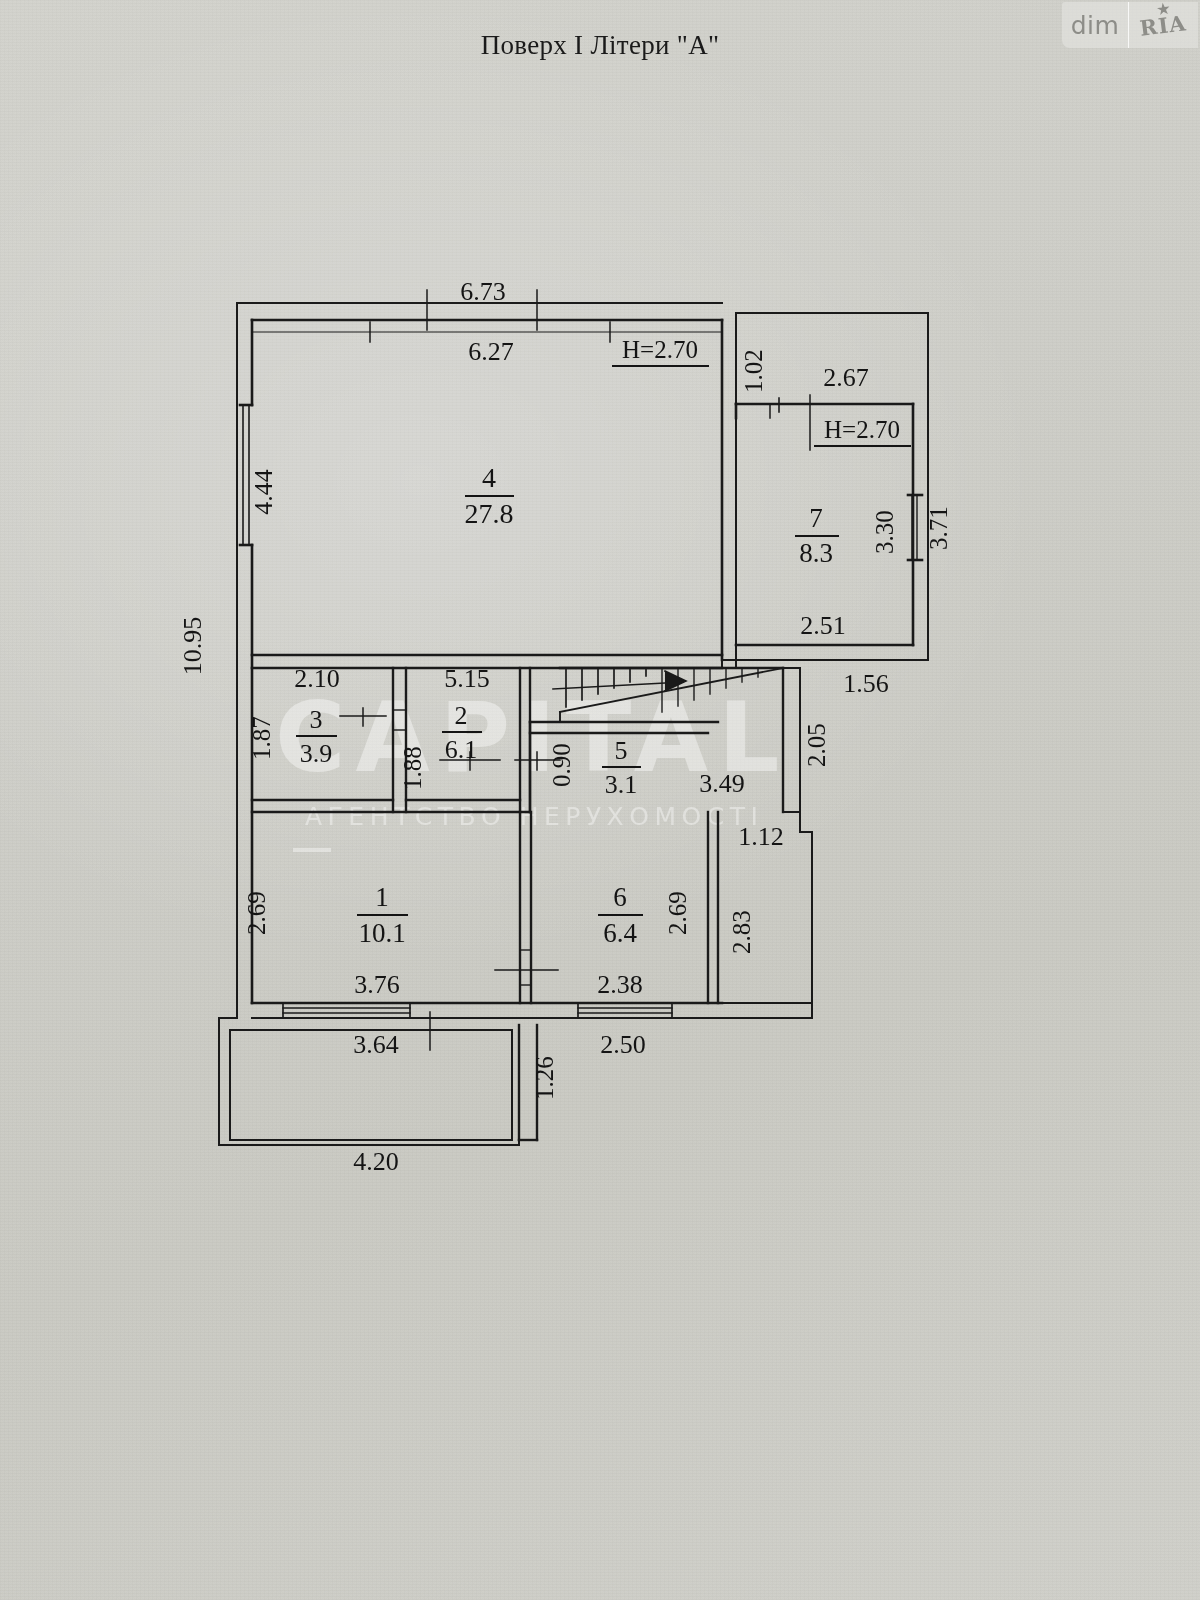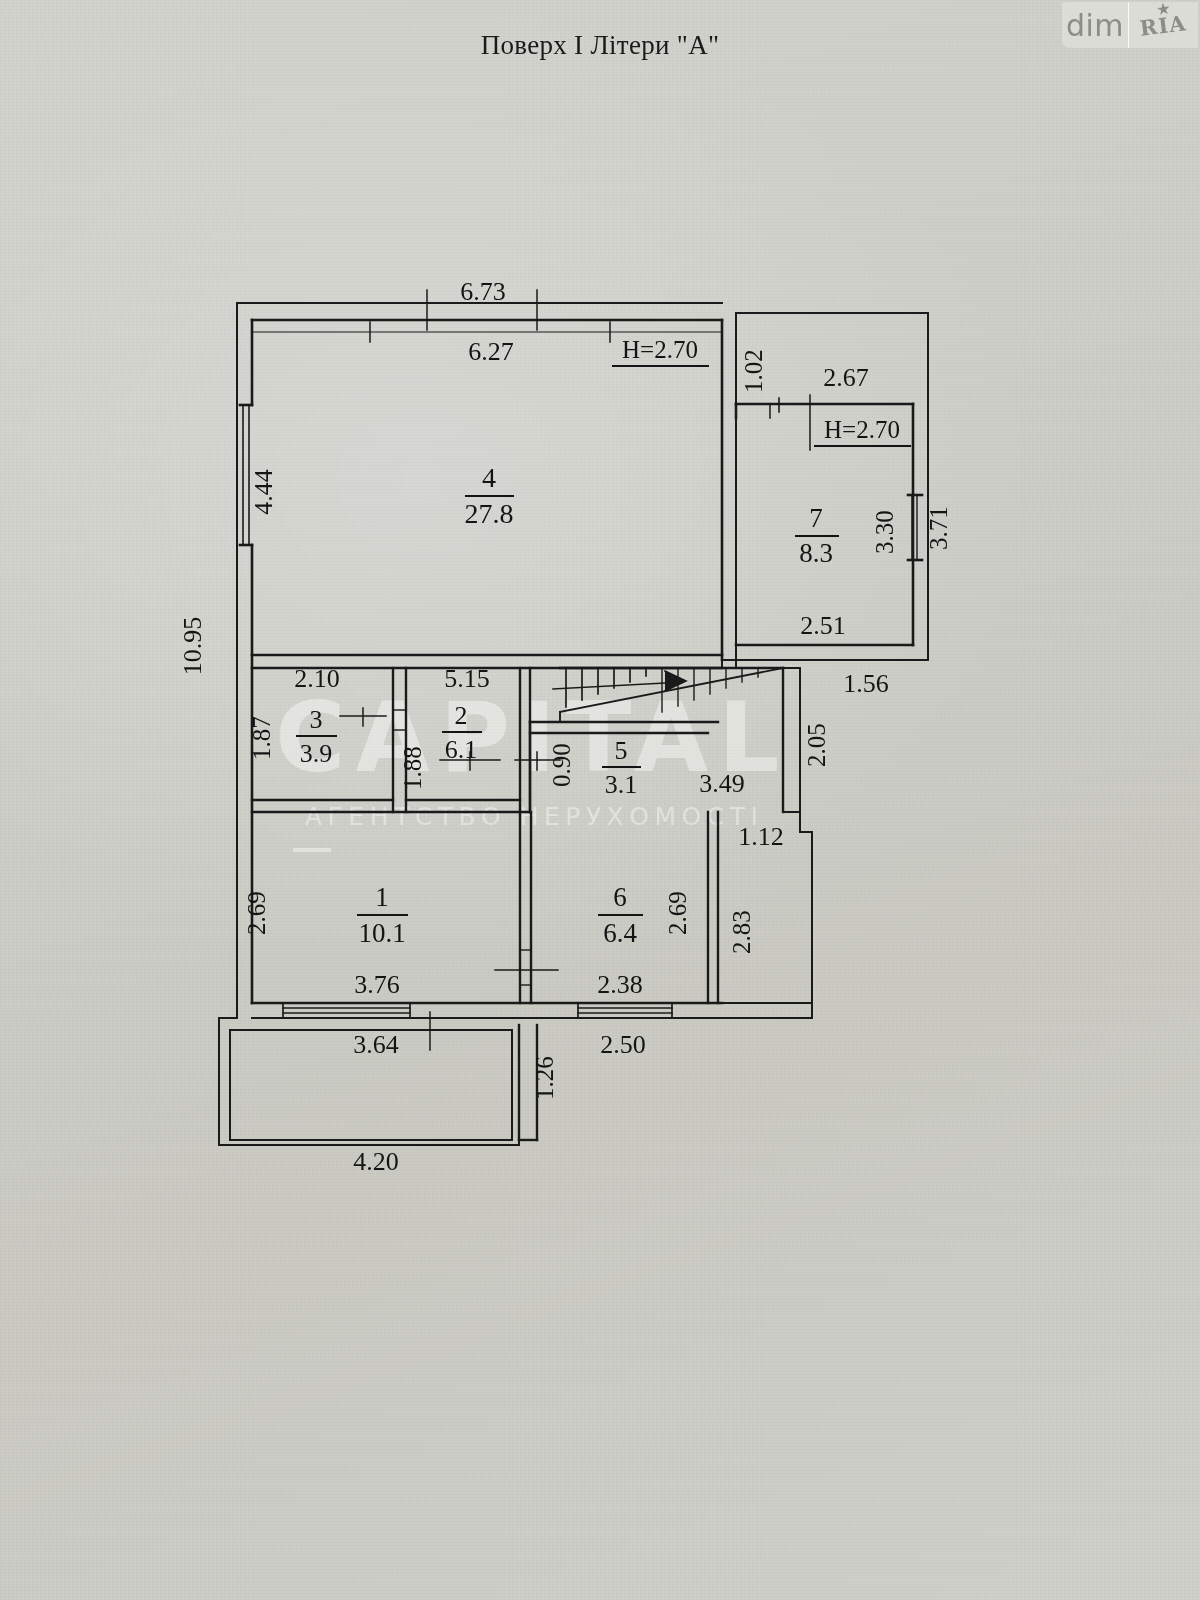--- a/index.html
+++ b/index.html
@@ -47,21 +47,21 @@
     background: rgba(228,228,224,0.62);
     overflow: hidden;
   }
   #logo .cell {
     display: flex; align-items: center; justify-content: center;
     height: 100%;
   }
   #logo .dim {
     width: 66px;
     font-family: "DejaVu Sans", sans-serif;
-    font-size: 30px;
+    font-size: 25px;
     color: #8d8d88;
     letter-spacing: 0.5px;
   }
   #logo .sep { width: 1px; background: rgba(255,255,255,0.8); height: 100%; }
   #logo .ria {
     width: 68px;
     position: relative;
     font-family: "DejaVu Serif", serif;
     font-size: 21px;
     font-weight: bold;

